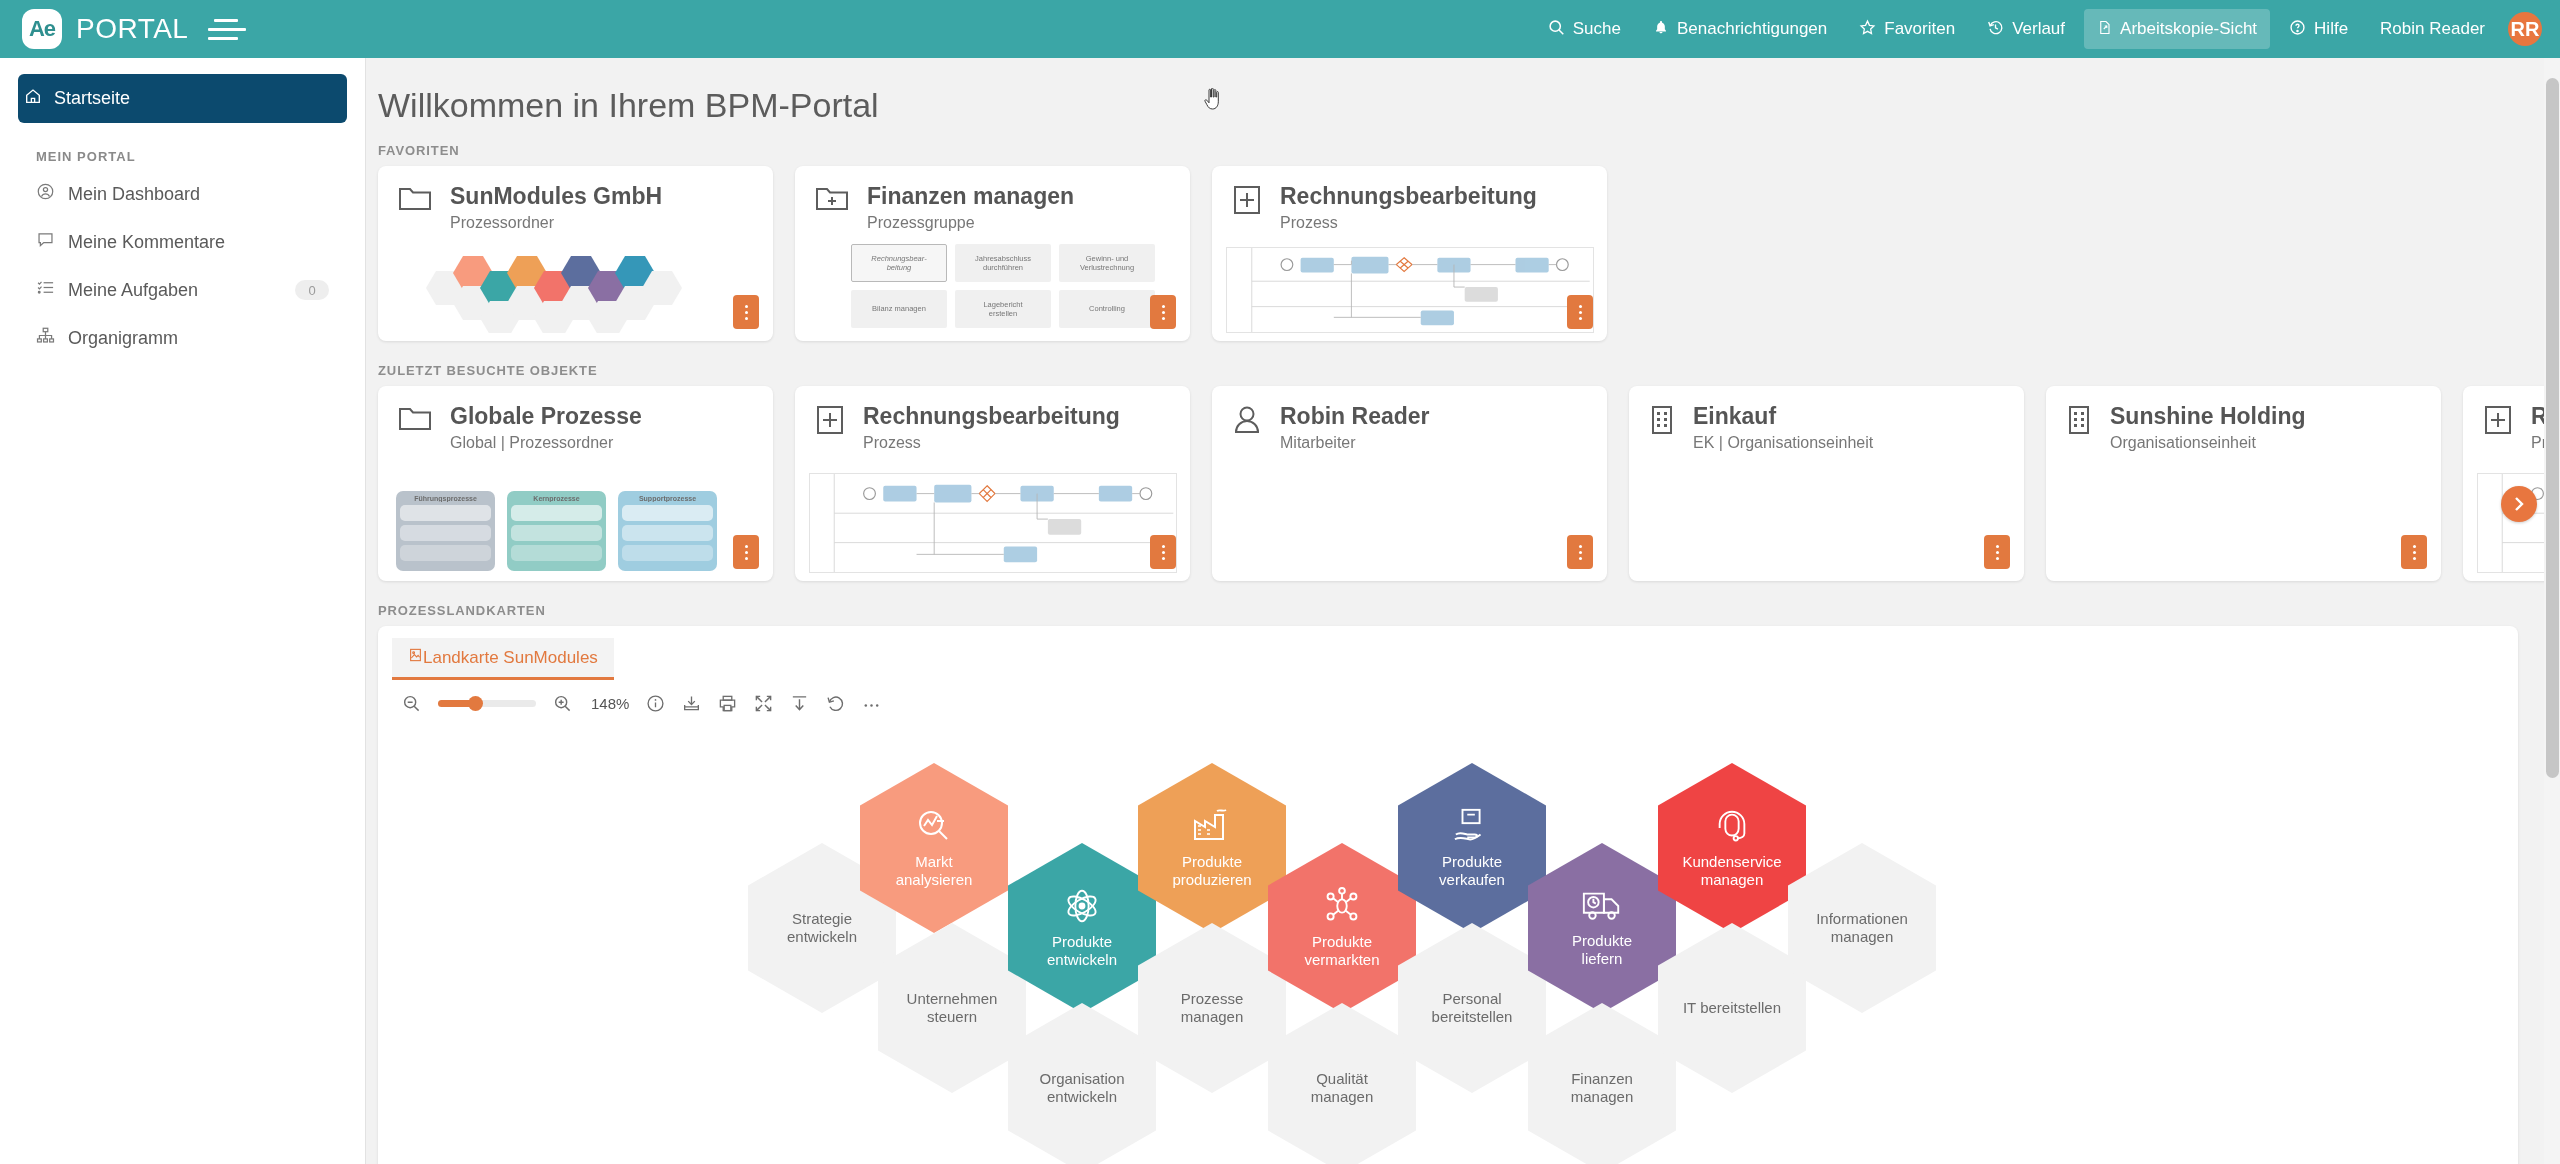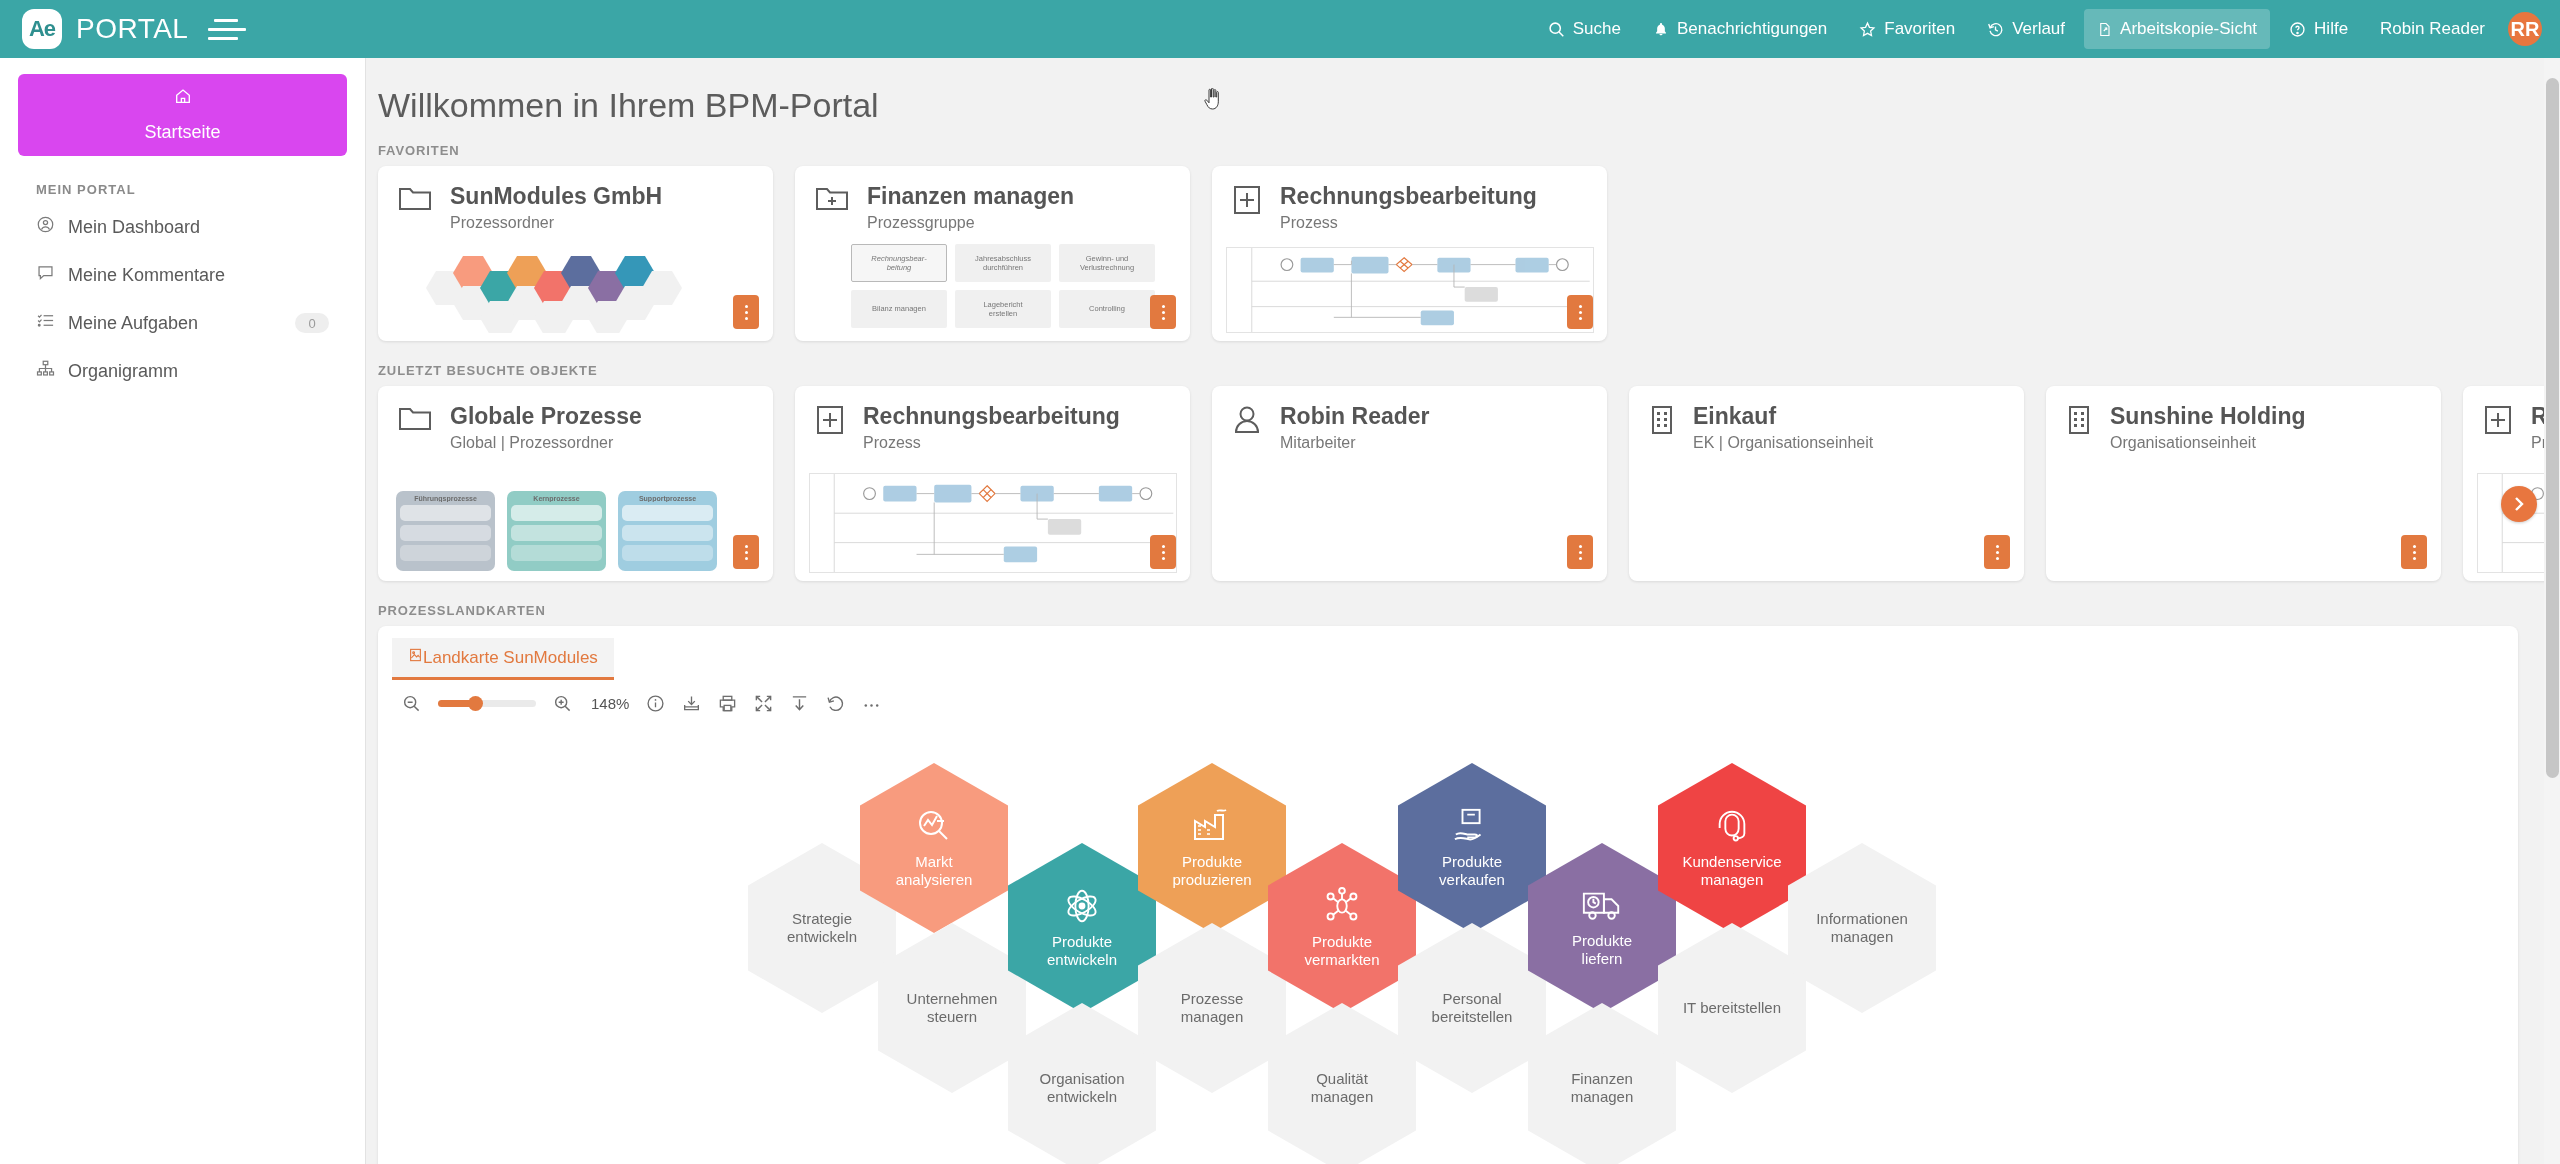--- a/index.html
+++ b/index.html
@@ -24,39 +24,39 @@
   }
   .brand-text{ color:#fff; font-size:28px; letter-spacing:.5px; margin-left:14px; font-weight:300;}
   .hamburger{ margin-left:18px; width:44px; display:flex; flex-direction:column; gap:6px; cursor:pointer;}
   .hamburger i{ display:block; height:3px; background:#fff; border-radius:1px;}
   .hamburger i:nth-child(1){ width:24px; margin-left:8px;}
   .hamburger i:nth-child(2){ width:38px; margin-left:2px;}
   .hamburger i:nth-child(3){ width:30px; margin-left:2px;}
 
   .topnav{ margin-left:auto; display:flex; align-items:center; padding-right:18px; gap:6px;}
   .topnav-item{
-    display:flex; align-items:center; gap:8px; color:#fff; font-size:17px;
+    display:flex; gap:8px; color:#fff; font-size:17px;
     padding:10px 13px; border-radius:4px; cursor:pointer; white-space:nowrap;
   }
   .topnav-item.active{ background:rgba(255,255,255,.22); }
   .topnav-item svg{ display:block; }
   .avatar{
     width:34px;height:34px;border-radius:50%;background:#e8763f;color:#fff;
     display:flex;align-items:center;justify-content:center;font-size:20px;font-weight:bold;
     margin-left:4px;
   }
 
   
   .sidebar{
     position:absolute; left:0; top:58px; width:366px; height:1106px;
     background:#fff; border-right:1px solid #e2e2e2; padding:16px 18px;
   }
   .nav-home{
-    display:flex;align-items:center;gap:12px;background:#d946ef;color:#fff;
-    border-radius:6px; padding:13px 6px; font-size:18px; cursor:pointer;flex-direction:column;
+    display:flex;align-items:center;gap:12px;background:#0c4a6e;color:#fff;
+    border-radius:6px; padding:13px 6px; font-size:18px; cursor:pointer;
   }
   .nav-section{ color:#8a8a8a; font-size:13px; font-weight:bold; letter-spacing:1px;
      margin:26px 0 6px 18px;}
   .nav-item{
     display:flex;align-items:center;gap:13px;padding:12px 18px;border-radius:6px;
     color:#5a5a5a; font-size:18px; cursor:pointer;
   }
   .nav-item .lbl{ flex:1; }
   .nav-badge{
     background:#eee;color:#9b9b9b;border-radius:10px;font-size:13px;

